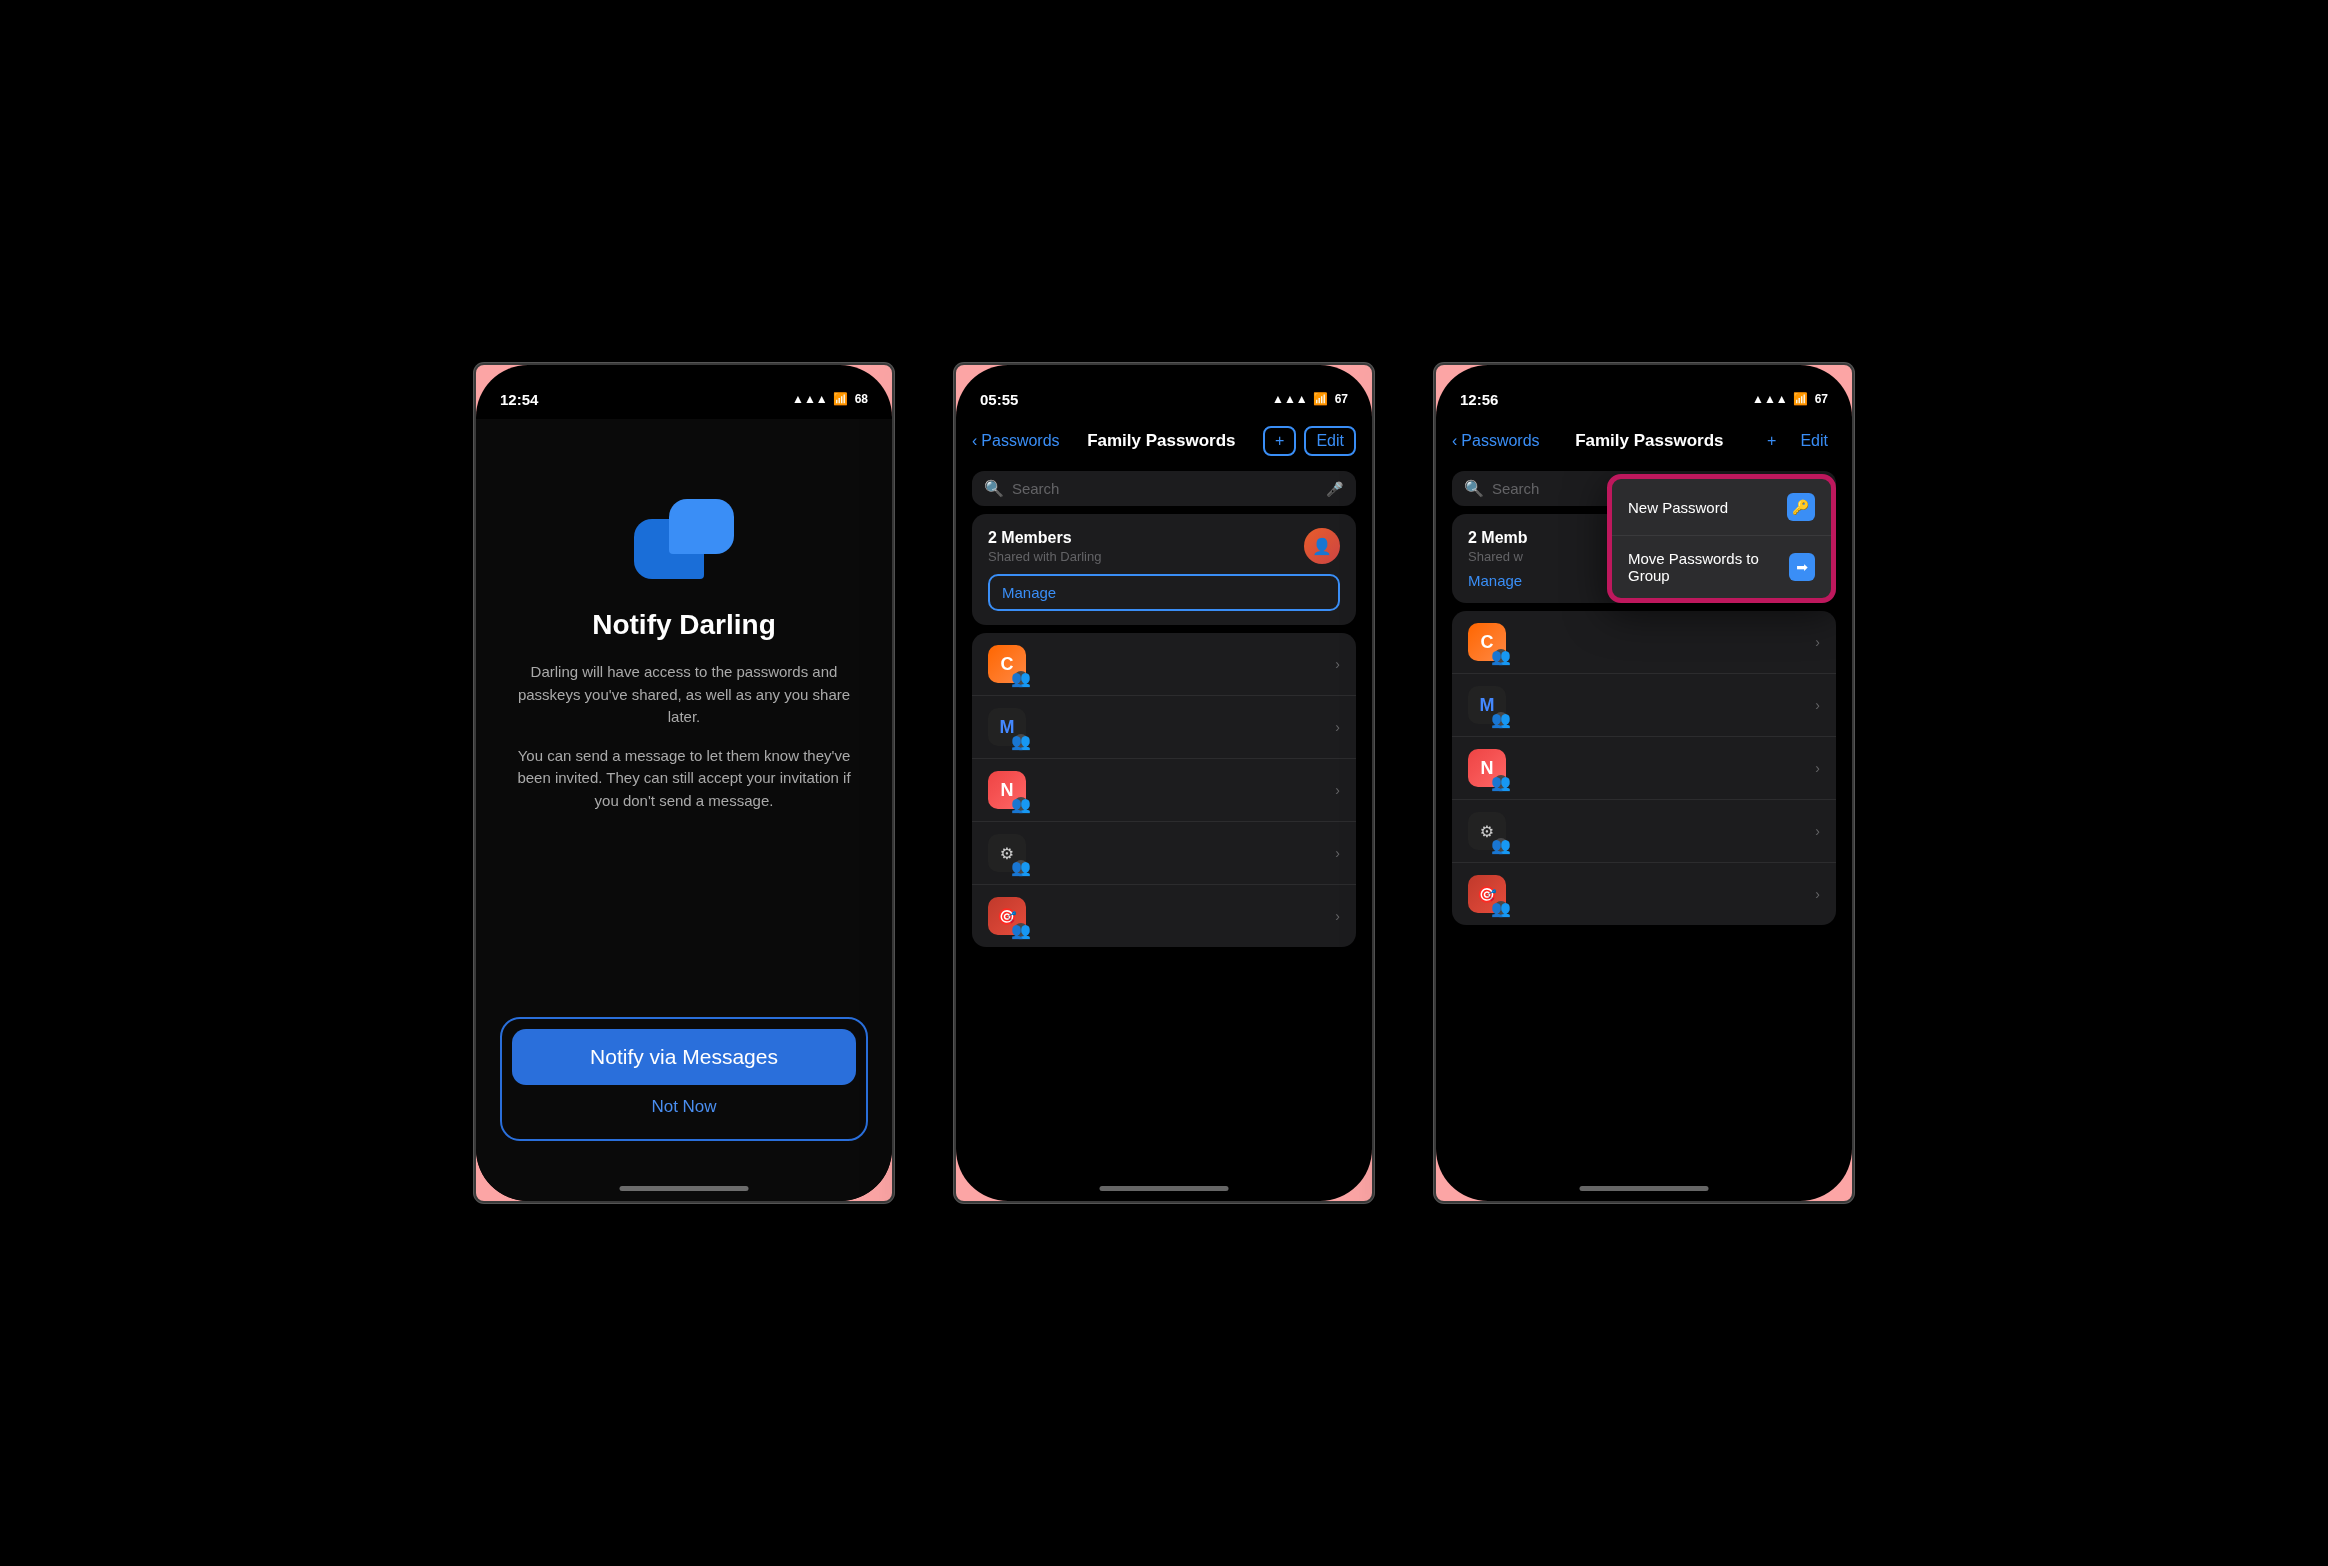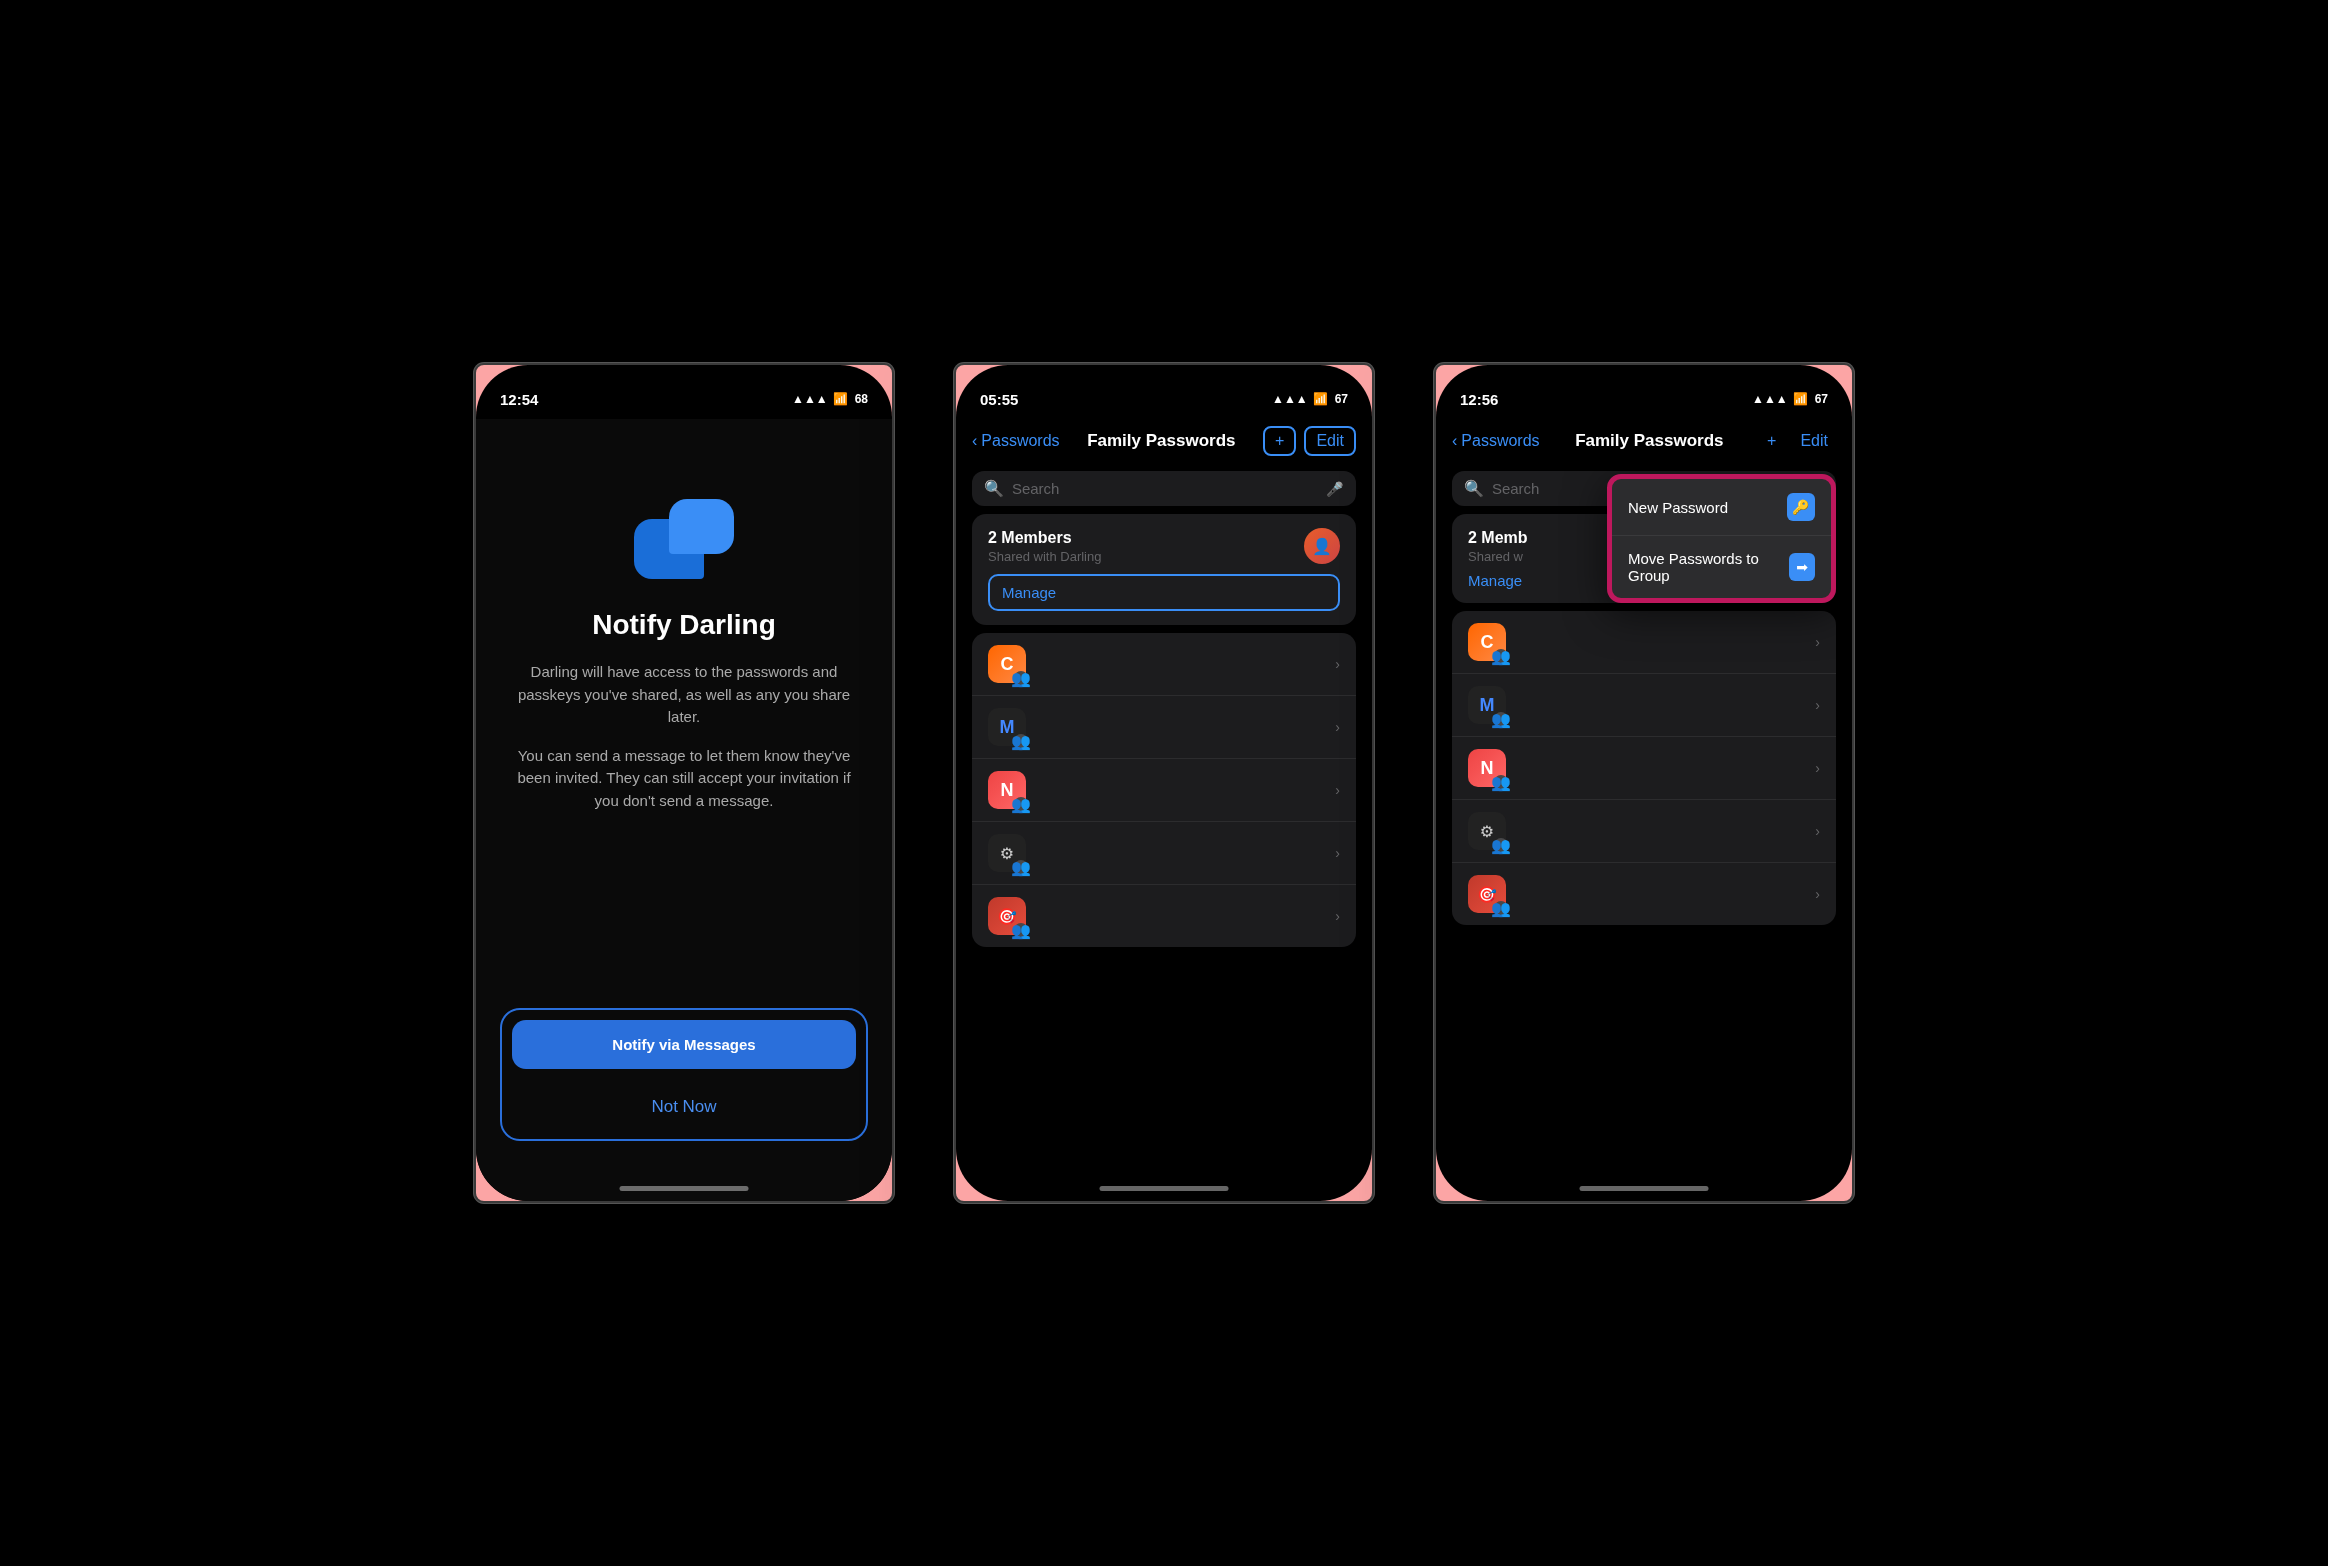--- a/index.html
+++ b/index.html
@@ -139,28 +139,28 @@
       bottom: 60px;
       left: 24px;
       right: 24px;
       border: 2.5px solid #2a6fdb;
       border-radius: 20px;
       padding: 10px;
     }
     .btn-notify {
       background: #2a6fdb;
       color: #fff;
-      font-size: 15px;
-      font-weight: 700;
+      font-size: 21px;
+      font-weight: 400;
       border: none;
       border-radius: 14px;
       width: 100%;
       padding: 16px;
       cursor: pointer;
-      margin-bottom: 16px;
+      margin-bottom: 0;
     }
     .btn-not-now {
       background: transparent;
       color: #4a8ef0;
       font-size: 17px;
       font-weight: 500;
       border: none;
       width: 100%;
       padding: 12px;
       cursor: pointer;

